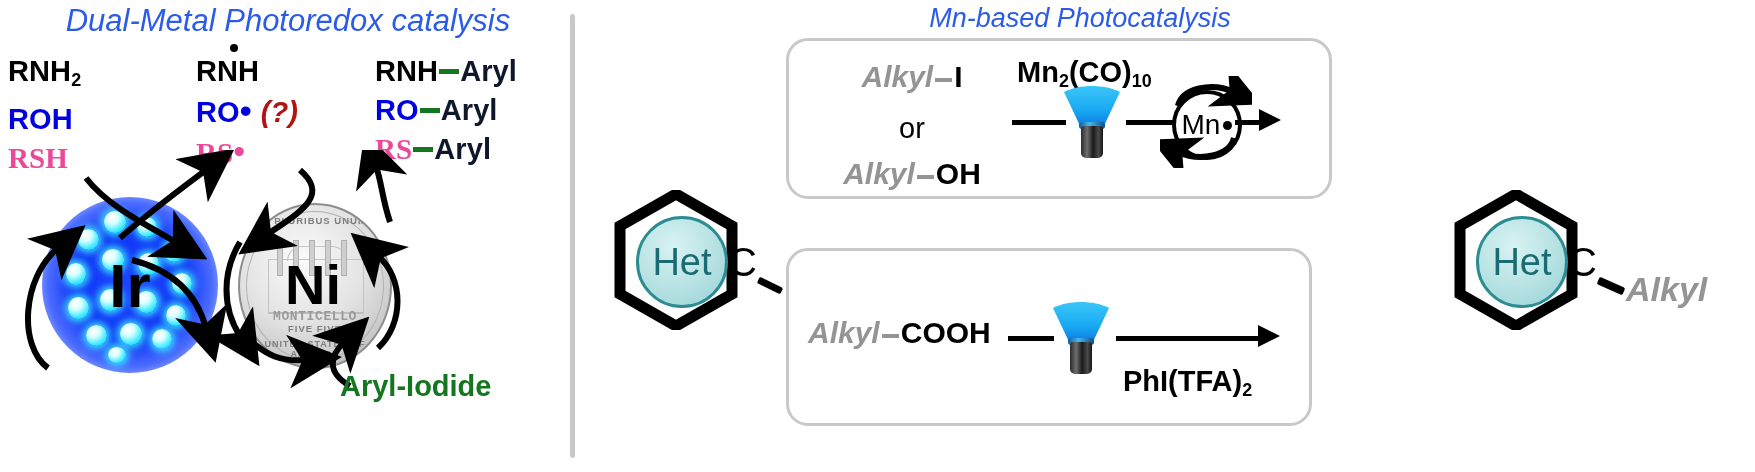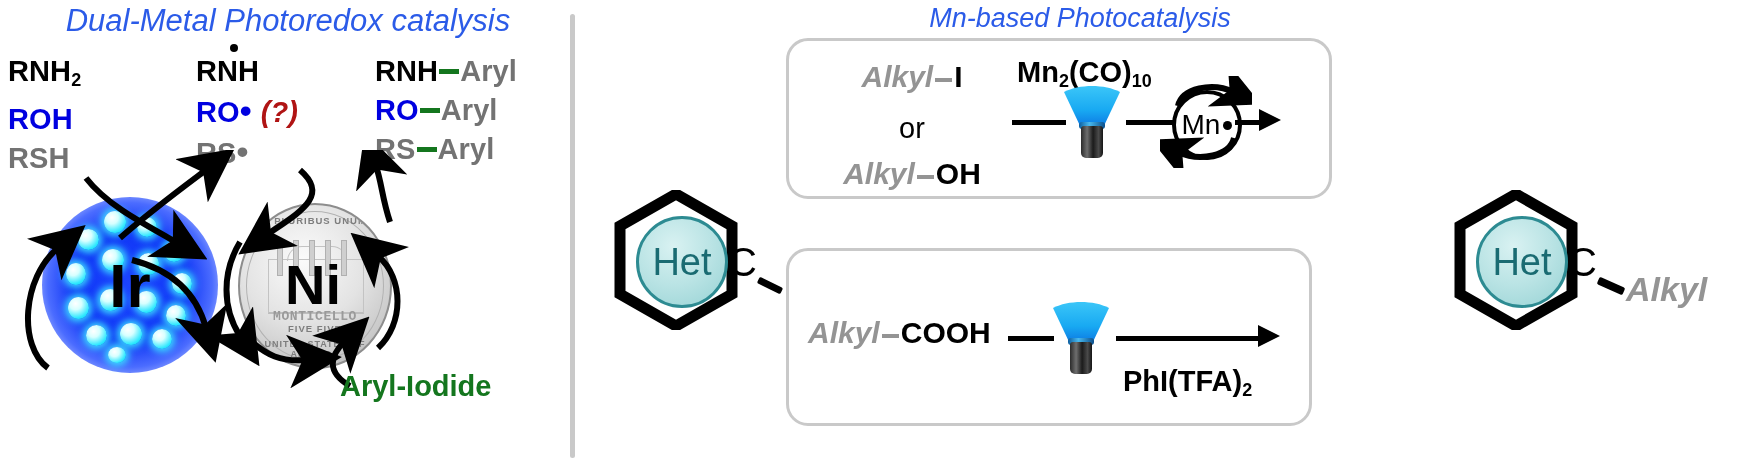--- a/index.html
+++ b/index.html
@@ -13,22 +13,22 @@
   sub{font-size:.62em;vertical-align:-.28em;font-weight:bold;}
   .nowrap{white-space:nowrap;}
 
   
   #left-title{left:28px;top:3px;width:520px;text-align:center;font-size:31px;}
 
   
   .reag{font-weight:bold;font-size:29px;line-height:39px;letter-spacing:.1px;}
   .c-black{color:#000;}
   .c-blue{color:#0000e0;}
-  .c-red{color:#737373;}
-  .c-green{color:#737373;}
+  .c-red{color:#ec4899;font-family:Liberation Serif, serif;}
+  .c-green{color:#0f172a;}
   #col-start{left:8px;top:52px;}
   #col-rad{left:196px;top:52px;}
   #col-prod{left:375px;top:52px;}
   .dot-rad{position:relative;}
   .dot-rad::after{content:"";position:absolute;left:34px;top:-11px;width:8px;height:8px;border-radius:50%;background:#000;}
   .q-mark{color:#b01414;font-style:italic;font-weight:bold;font-size:29px;margin-left:9px;}
   .bond{display:inline-block;width:20px;height:5px;background:#14761e;vertical-align:.24em;margin:0 1px;}
 
   
   #ir-disc{left:42px;top:197px;width:176px;height:176px;border-radius:50%;

